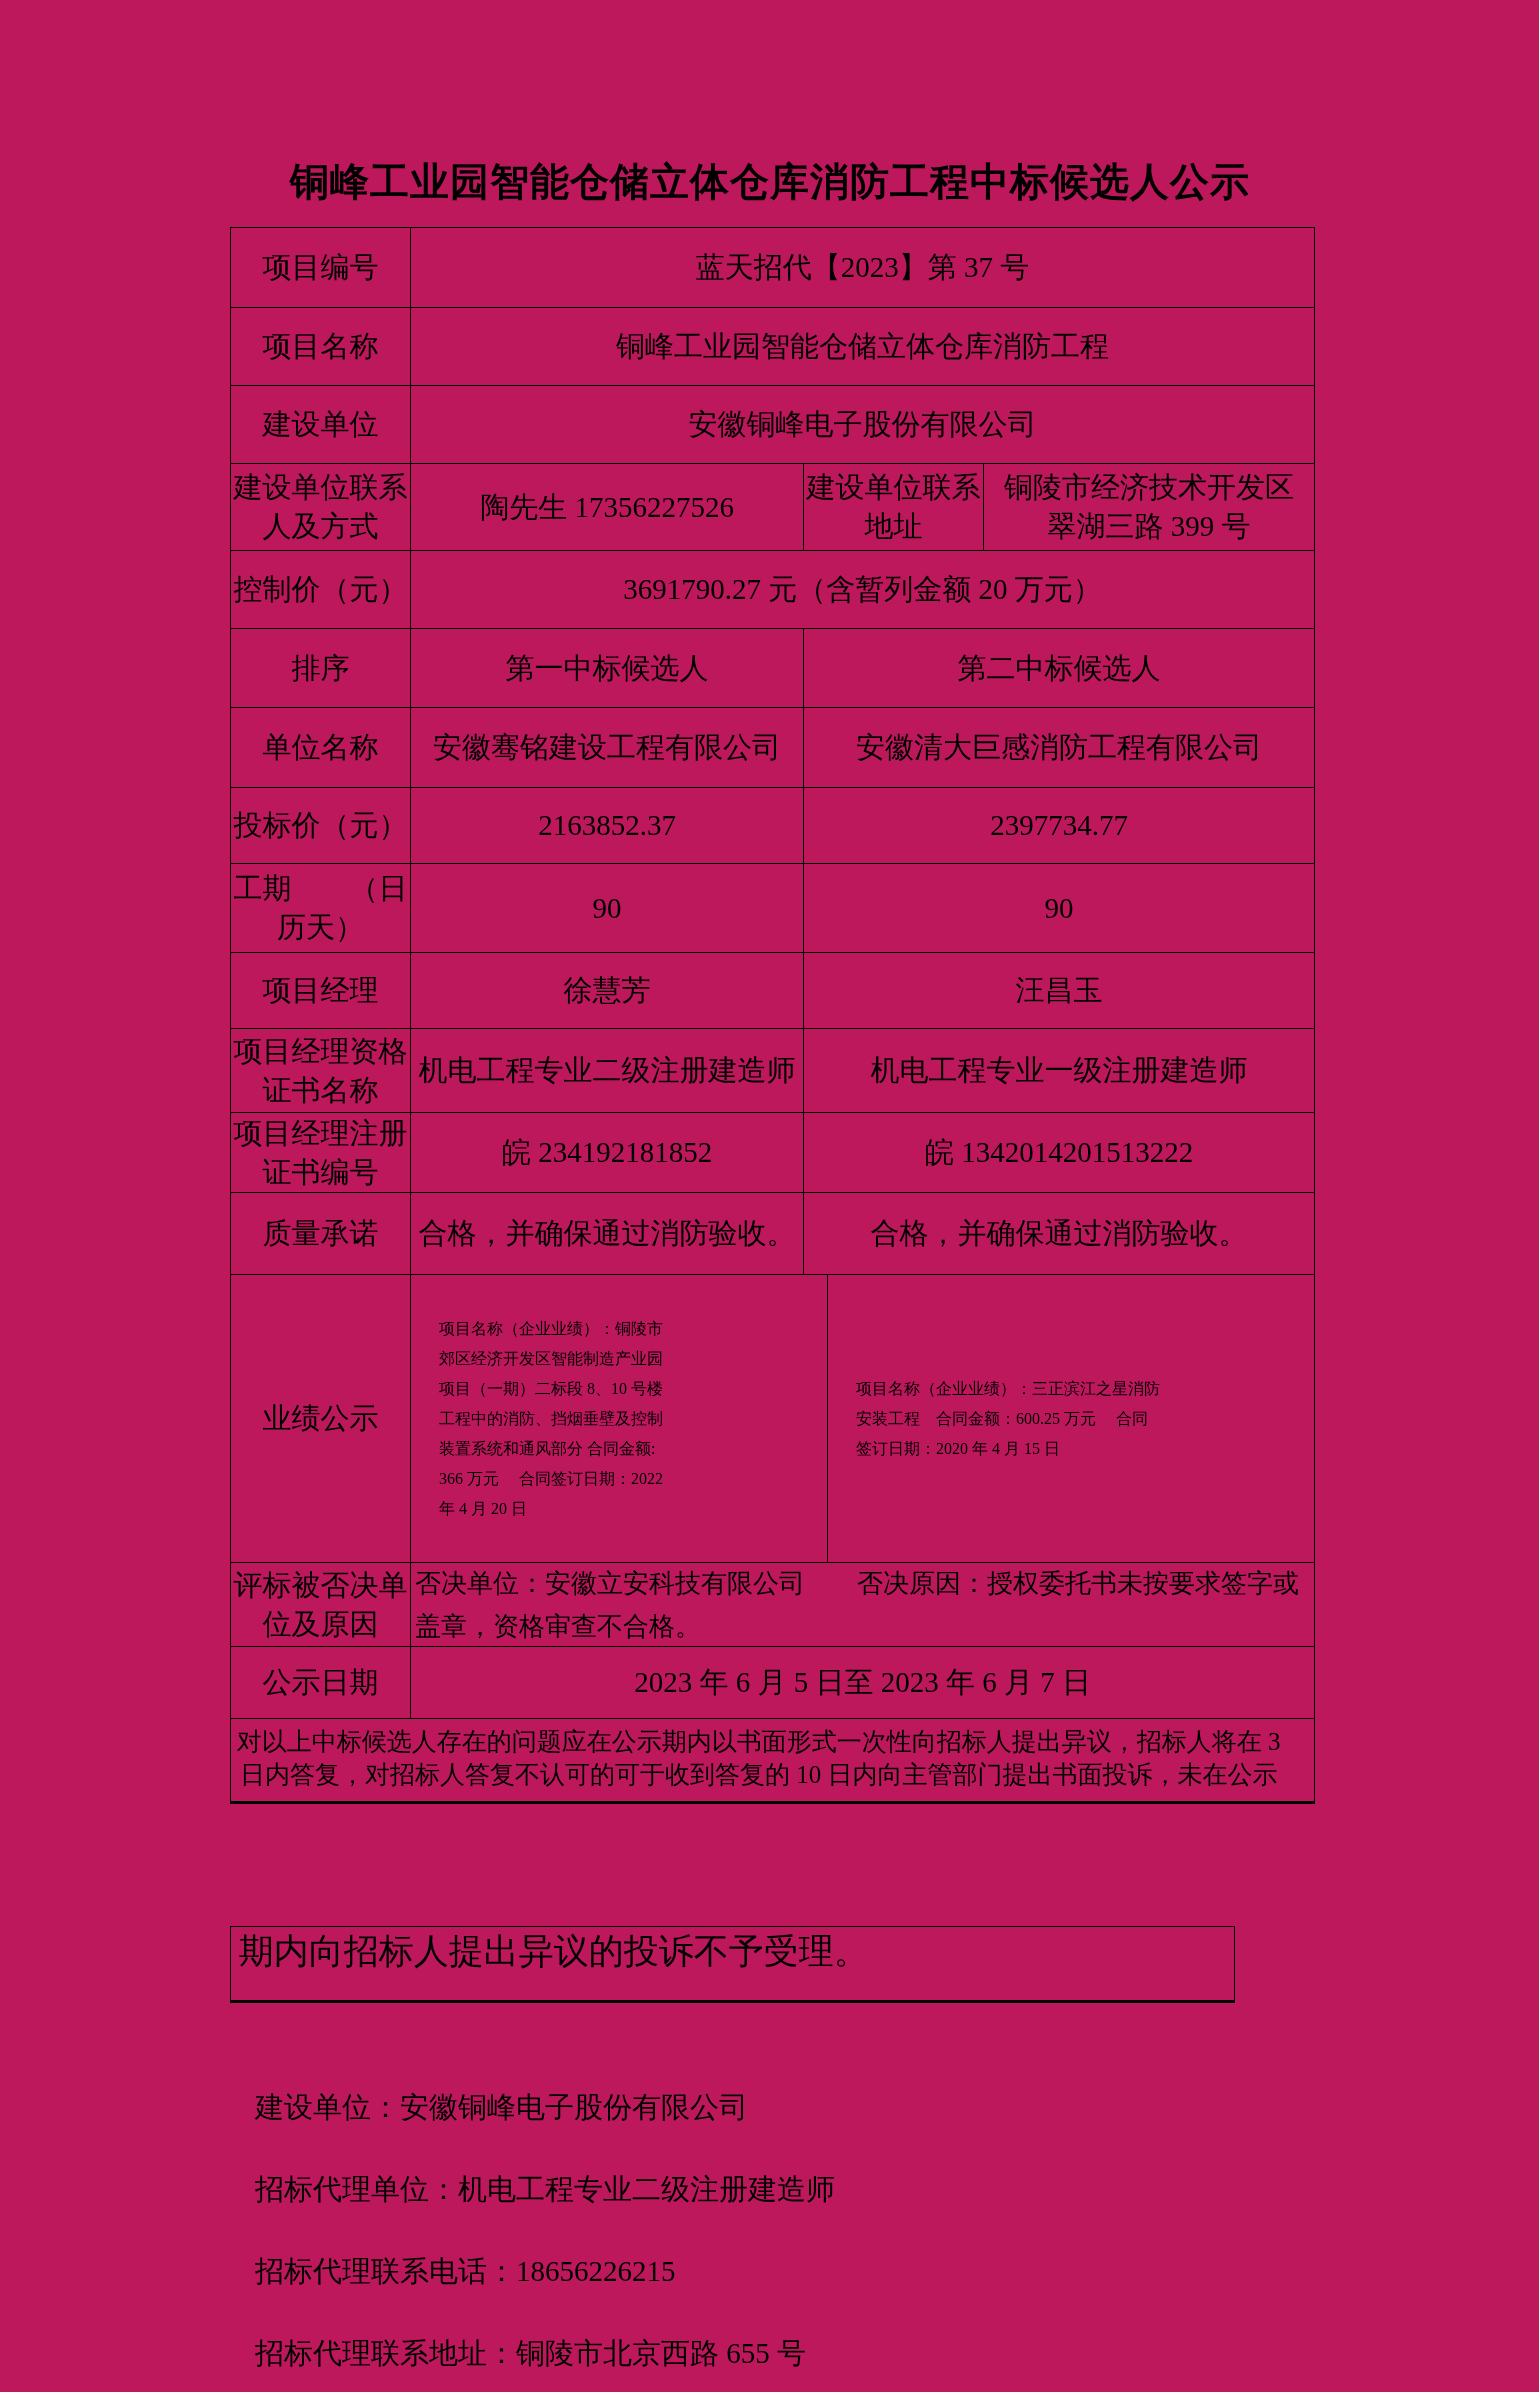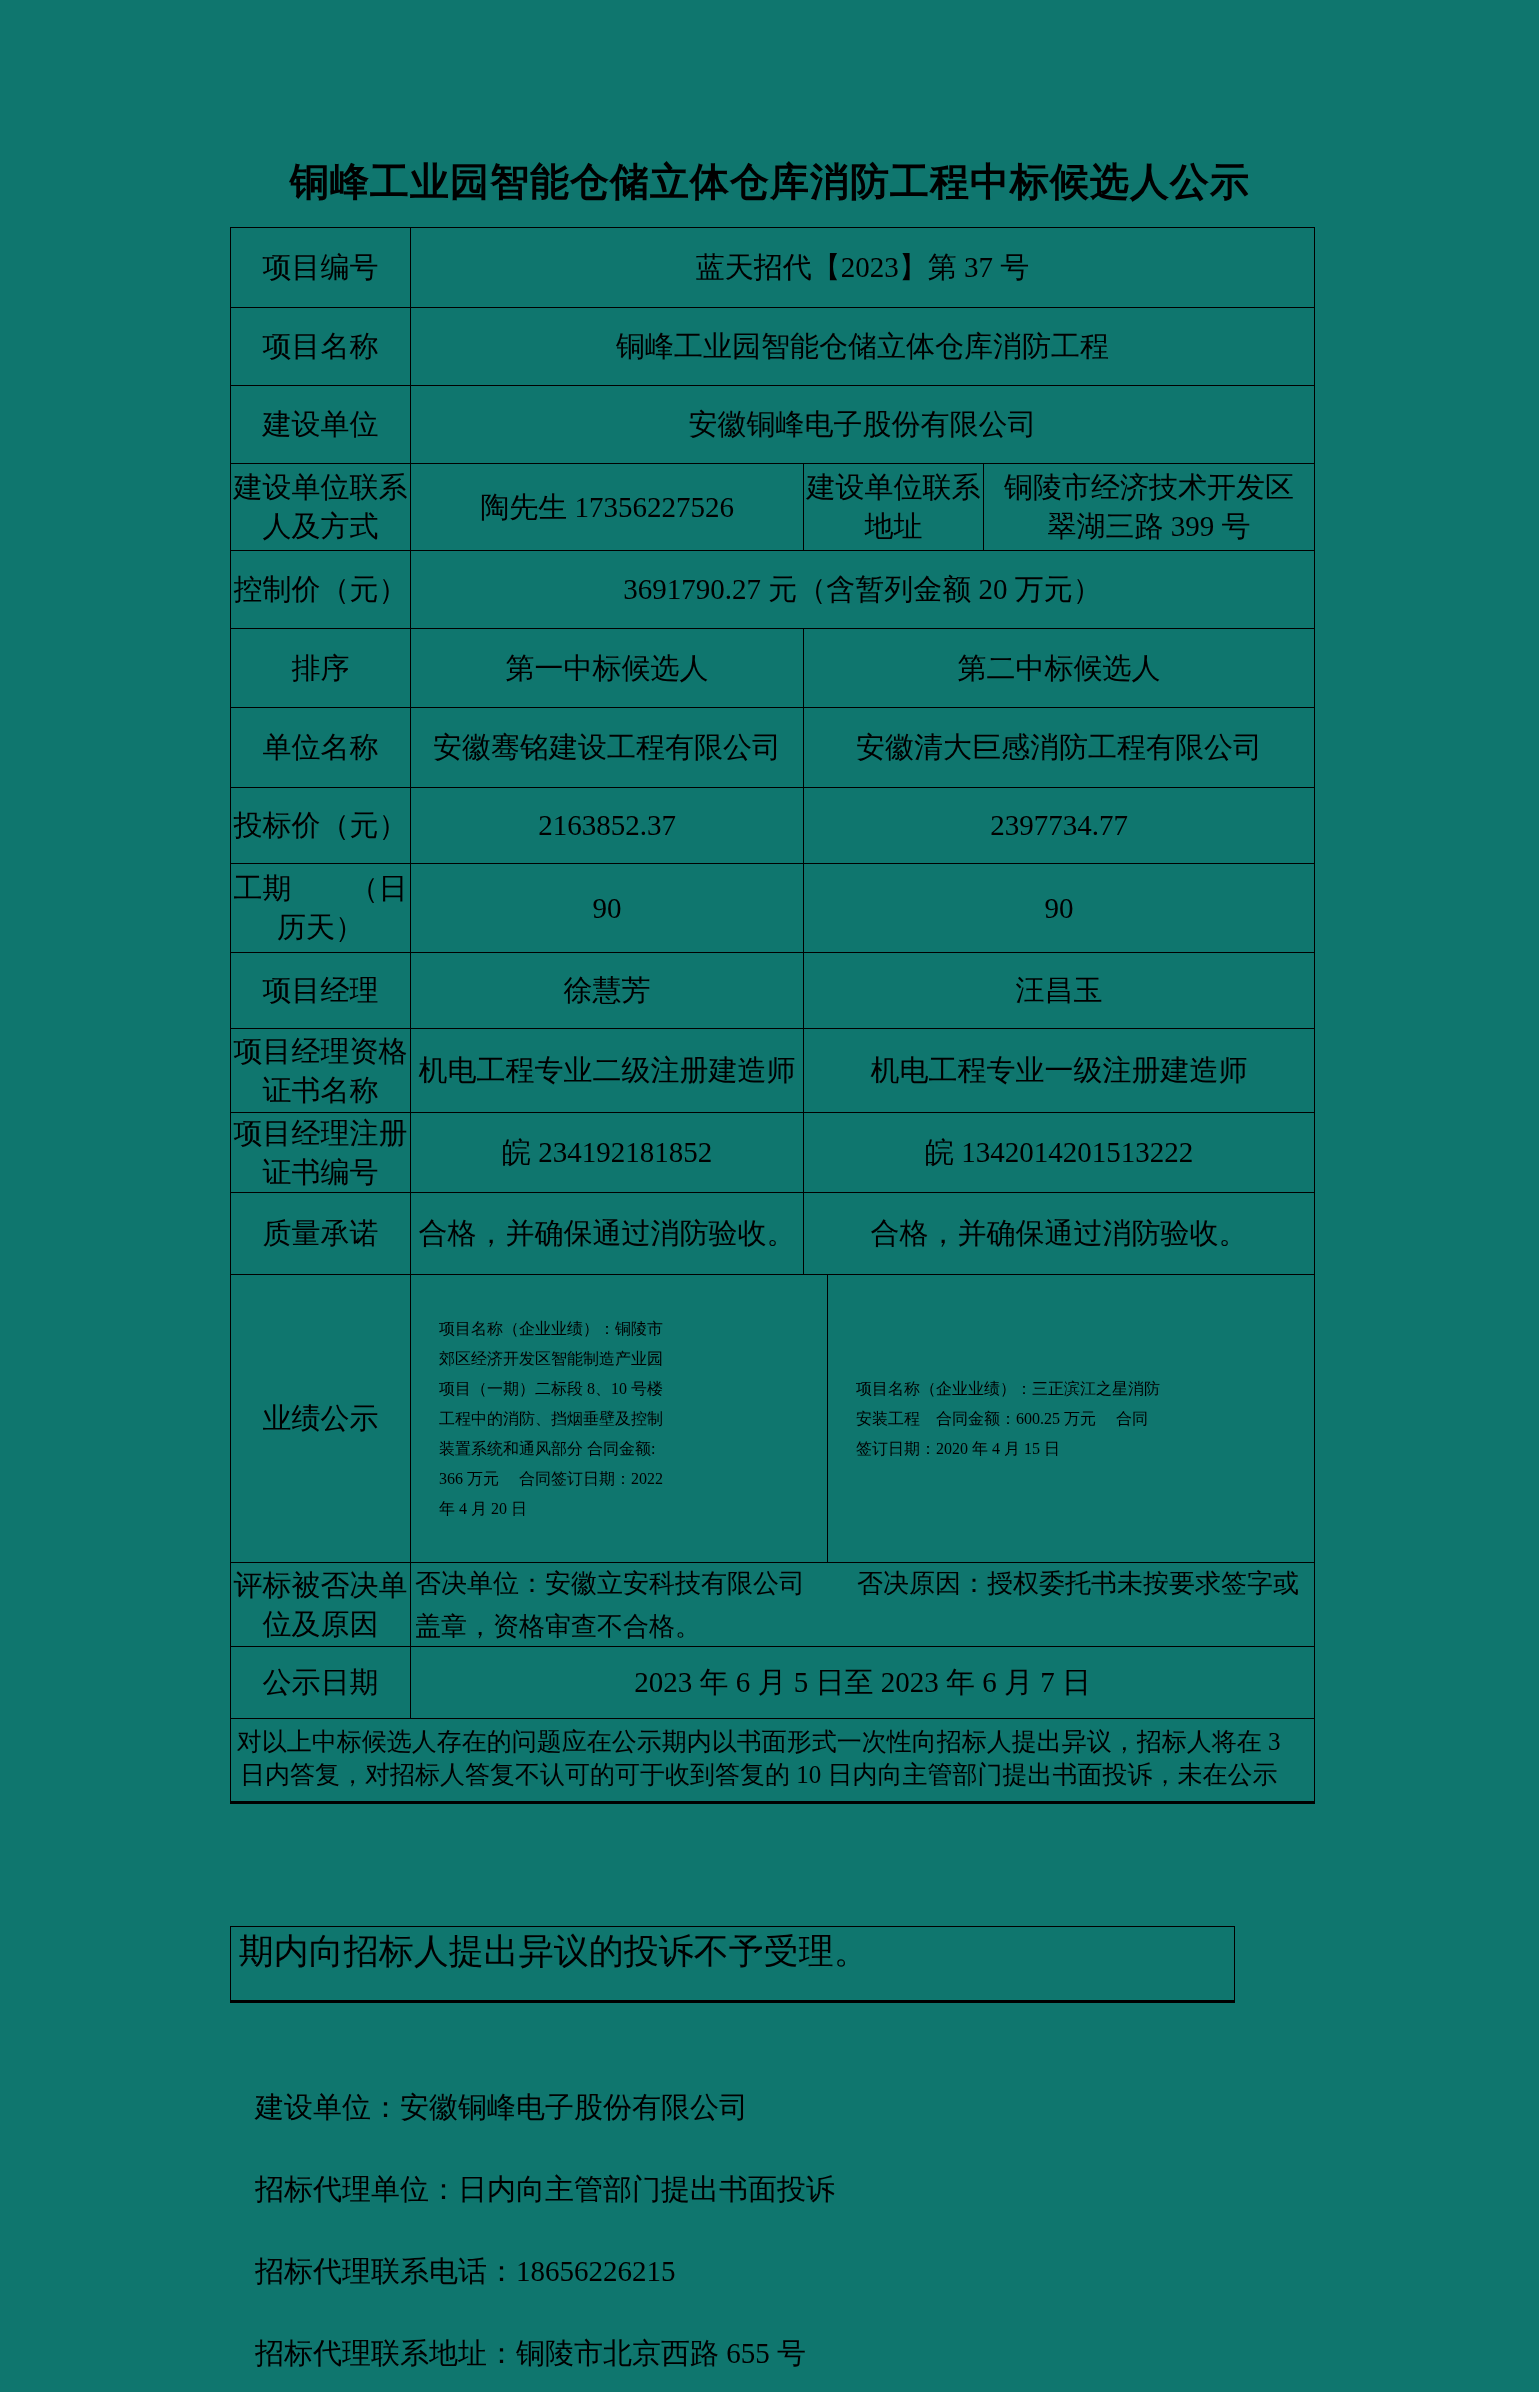--- a/index.html
+++ b/index.html
@@ -1,19 +1,19 @@
 <!DOCTYPE html>
 <html><head>
 <meta charset="utf-8">
 <style>
   html,body{margin:0;padding:0;background:#ffffff;}
   .page{
     position:relative;
     width:1540px;height:2393px;
-    background:#0f766e;
+    background:#be185d;
     font-family:"Liberation Serif","DejaVu Serif",serif;
     color:#000;
     overflow:hidden;
   }
   .doc-title{
     position:absolute;top:155px;left:0;width:100%;
     text-align:center;
     font-size:39px;font-weight:bold;letter-spacing:1px;
     white-space:nowrap;
   }
@@ -180,20 +180,20 @@
       <div class="tc cv disclaimer">对以上中标候选人存在的问题应在公示期内以书面形式一次性向招标人提出异议，招标人将在 3
 日内答复，对招标人答复不认可的可于收到答复的 10 日内向主管部门提出书面投诉，未在公示</div>
     </div>
 
   </div>
 
   <div class="cont-box">期内向招标人提出异议的投诉不予受理。</div>
 
   <div class="footer">
     <div>建设单位：安徽铜峰电子股份有限公司</div>
-    <div>招标代理单位：日内向主管部门提出书面投诉</div>
+    <div>招标代理单位：机电工程专业二级注册建造师</div>
     <div>招标代理联系电话：18656226215</div>
     <div>招标代理联系地址：铜陵市北京西路 655 号</div>
     
   </div>
 
 </div>
 
 
 </body></html>

